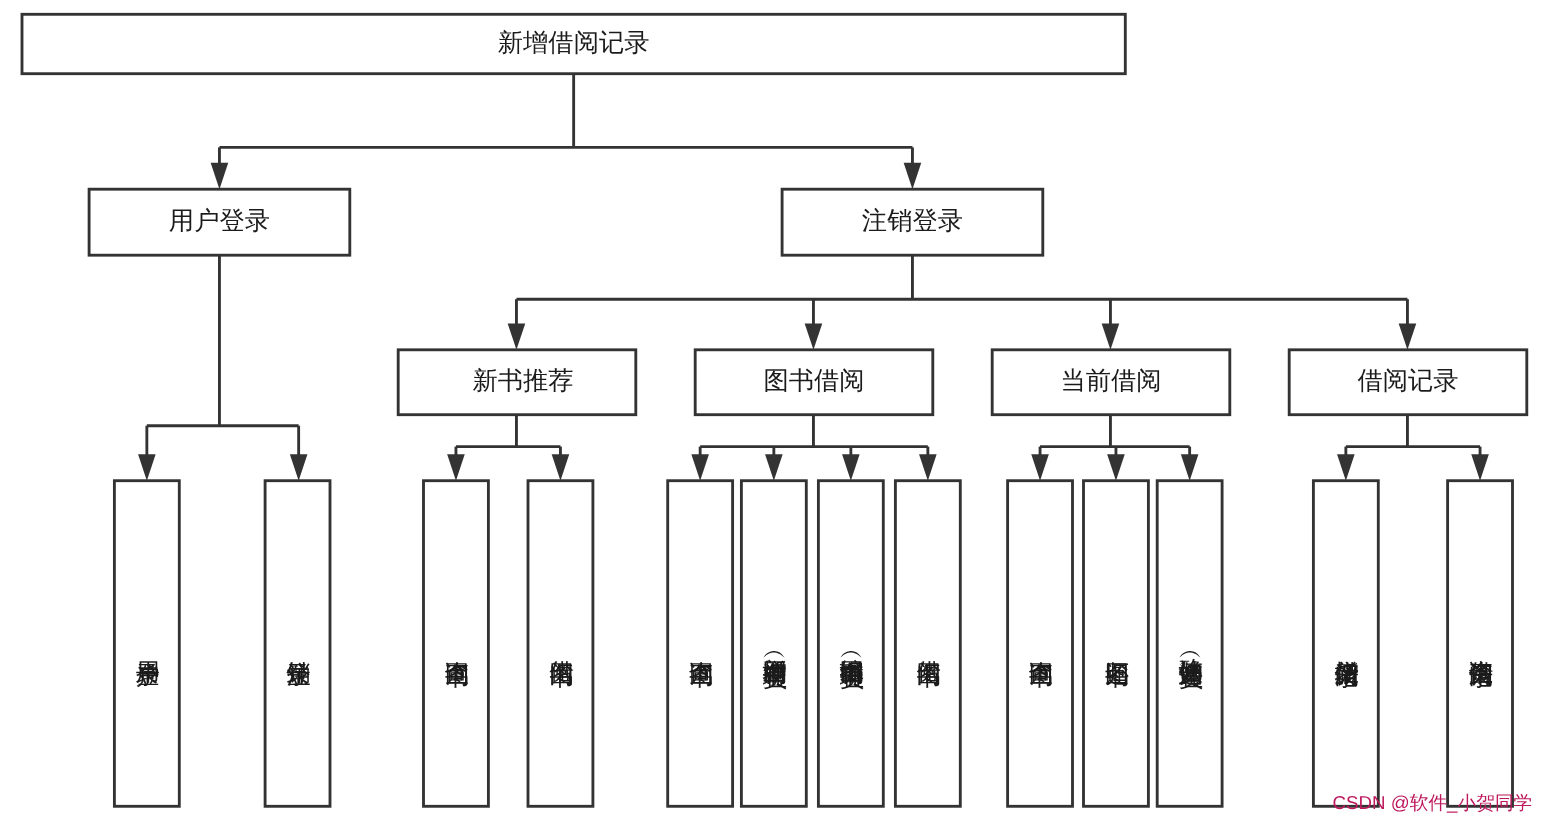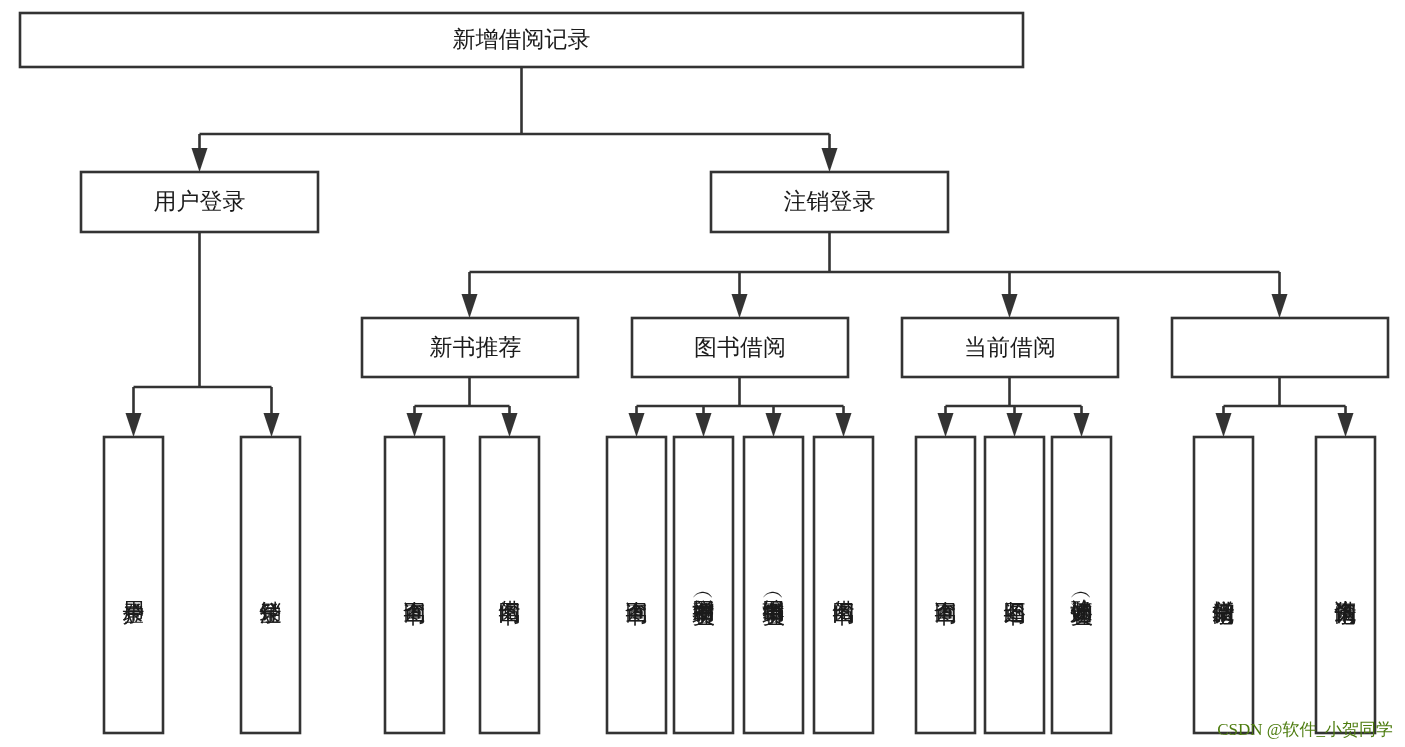--- a/index.html
+++ b/index.html
@@ -67,22 +67,22 @@
     line-height: 1.18;
     letter-spacing: 1px;
     align-items: center;
     justify-content: center;
   }
   .watermark {
     position: absolute;
     right: 12px;
     bottom: 6px;
     font-size: 17px;
-    color: #4d7c0f;
-    font-family: Liberation Serif, serif;
+    color: #be185d;
+    font-family: Liberation Sans, sans-serif;
     white-space: nowrap;
     pointer-events: none;
   }
 </style>
 </head>
 <body>
 
 <div id="diagram-root">
 
   <svg class="diagram-canvas" viewBox="0 0 1405 747" xmlns="http://www.w3.org/2000/svg">
@@ -190,20 +190,21 @@
   </svg>
 
   <div class="node-label horizontal" style="left:20px; top:13px; width:1003px; height:54px;">新增借阅记录</div>
 
   <div class="node-label horizontal" style="left:81px; top:172px; width:237px; height:60px;">用户登录</div>
   <div class="node-label horizontal" style="left:711px; top:172px; width:237px; height:60px;">注销登录</div>
 
   <div class="node-label horizontal" style="left:362px; top:318px; width:227px; height:59px;">新书推荐</div>
   <div class="node-label horizontal" style="left:902px; top:318px; width:216px; height:59px;">当前借阅</div>
   <div class="node-label horizontal" style="left:632px; top:318px; width:216px; height:59px;">图书借阅</div>
+  <div class="node-label horizontal" style="left:1172px; top:318px; width:216px; height:59px;">借阅记录</div>
 
   <div class="node-label vertical" style="left:104px; top:437px; width:59px; height:296px;">用户登录</div>
   <div class="node-label vertical" style="left:241px; top:437px; width:59px; height:296px;">注销登录</div>
   <div class="node-label vertical" style="left:385px; top:437px; width:59px; height:296px;">查询图书</div>
   <div class="node-label vertical" style="left:480px; top:437px; width:59px; height:296px;">借阅图书</div>
   <div class="node-label vertical" style="left:607px; top:437px; width:59px; height:296px;">查询图书</div>
   <div class="node-label vertical" style="left:674px; top:437px; width:59px; height:296px;">新增图书（管理员）</div>
   <div class="node-label vertical" style="left:744px; top:437px; width:59px; height:296px;">编辑图书（管理员）</div>
   <div class="node-label vertical" style="left:814px; top:437px; width:59px; height:296px;">借阅图书</div>
   <div class="node-label vertical" style="left:916px; top:437px; width:59px; height:296px;">查询图书</div>

